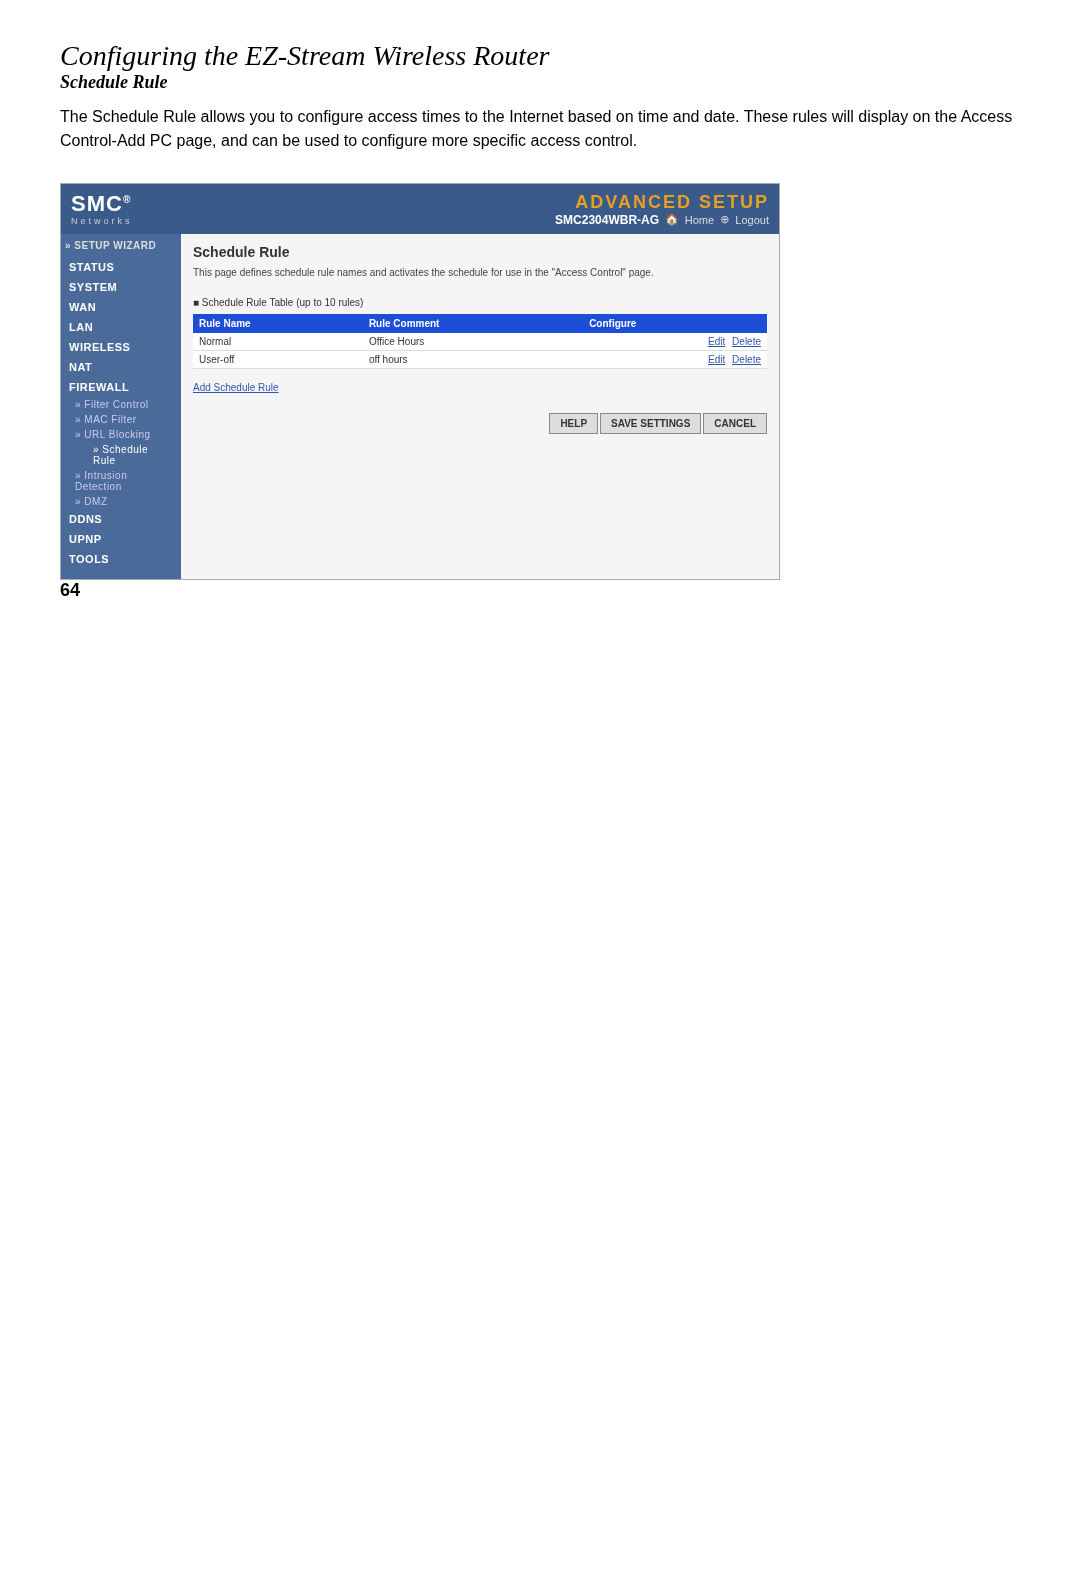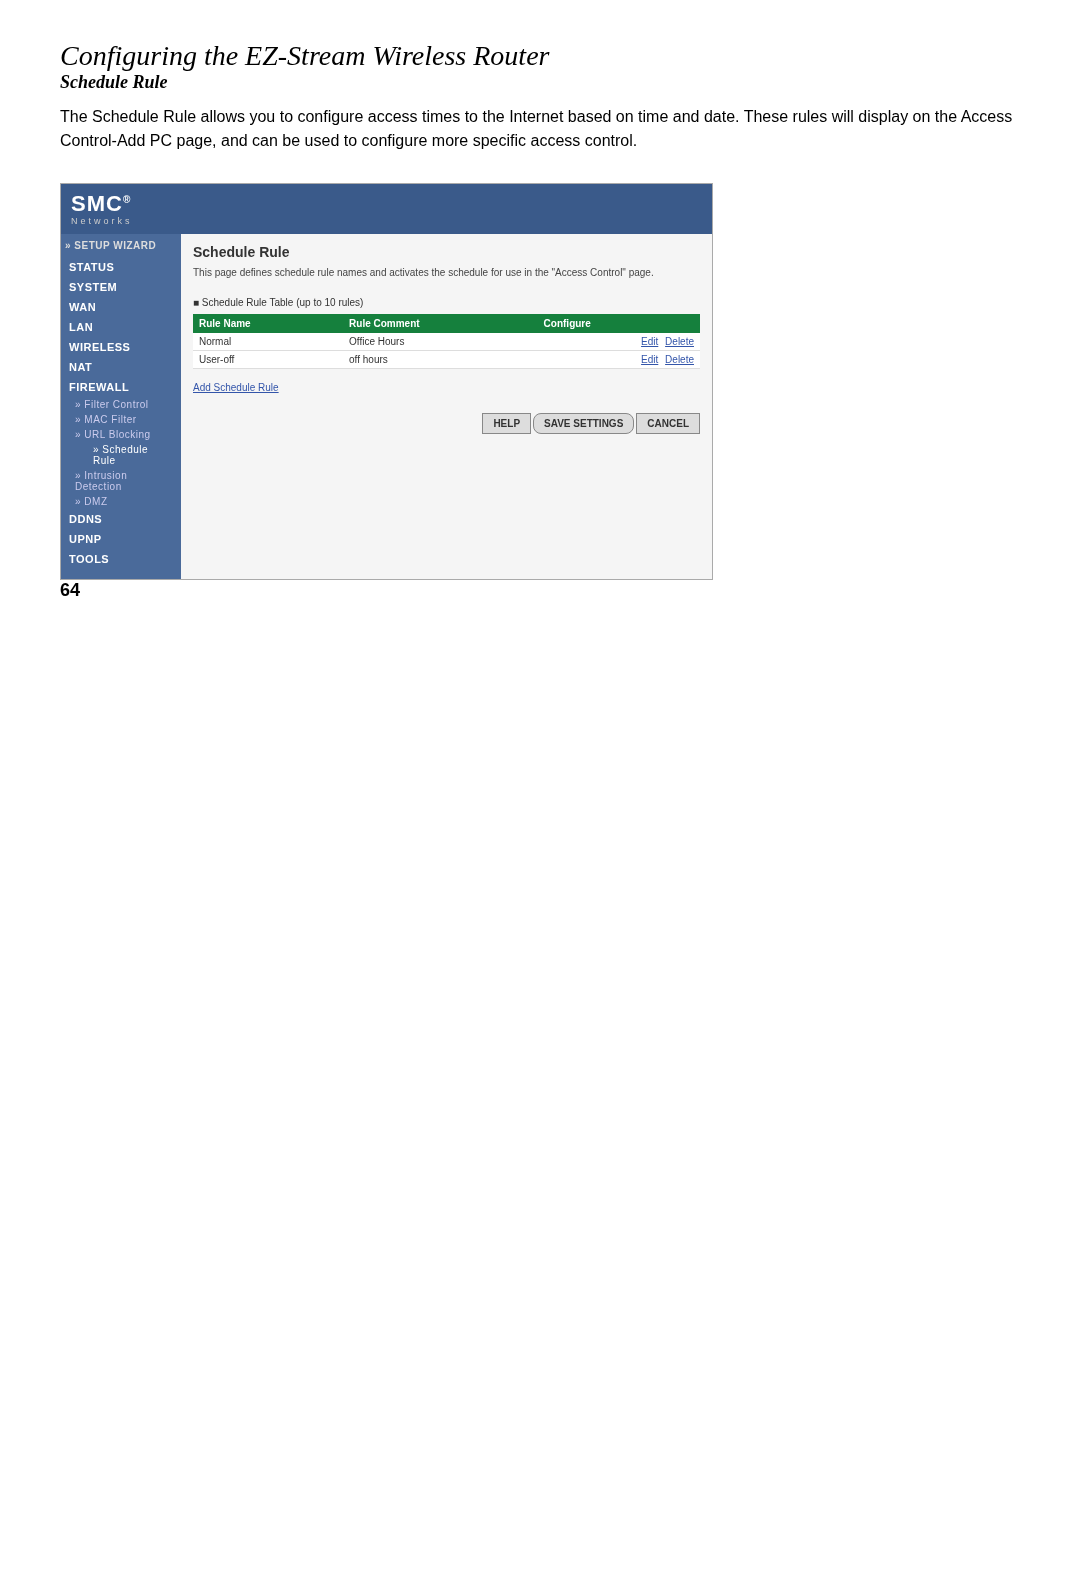--- a/index.html
+++ b/index.html
@@ -32,21 +32,21 @@
     .description {
       font-size: 16px;
       line-height: 1.5;
       margin-bottom: 30px;
       color: #000;
     }
 
     
     .router-frame {
       border: 1px solid #aaa;
-      width: 653px;
+      width: 720px;
       background: #fff;
     }
 
     
     .router-header {
       background: #3a5a8a;
       display: flex;
       align-items: center;
       justify-content: space-between;
       padding: 6px 10px;
@@ -183,21 +183,21 @@
 
     
     .schedule-table {
       width: 100%;
       border-collapse: collapse;
       margin-bottom: 8px;
       font-size: 10px;
     }
 
     .schedule-table thead tr {
-      background: #15803d;
+      background: #1d4ed8;
       color: #fff;
     }
 
     .schedule-table thead th {
       padding: 4px 6px;
       text-align: left;
       font-weight: bold;
       font-size: 10px;
     }
 
@@ -250,21 +250,20 @@
       background: #ddd;
       color: #333;
     }
 
     .btn-help {
       background: #ddd;
     }
 
     .btn-save {
       background: #ddd;
-      border-radius: 8px;
     }
 
     .btn-cancel {
       background: #ddd;
     }
 
     
     .page-number {
       font-size: 18px;
       font-weight: bold;
@@ -281,20 +280,30 @@
 <p class="description">The Schedule Rule allows you to configure access times to the Internet based on time and date. These rules will display on the Access Control-Add PC page, and can be used to configure more specific access control.</p>
 
 <div class="router-frame">
 
   <div class="router-header">
     <div class="smc-logo">
       <div class="smc-logo-text">
         SMC<span class="smc-logo-reg">®</span>
       </div>
       <div class="smc-networks">Networks</div>
+    </div>
+    <div class="header-right">
+      <div class="advanced-setup-text">ADVANCED SETUP</div>
+      <div class="model-nav">
+        <span class="model-name">SMC2304WBR-AG</span>
+        <span>🏠</span>
+        <a class="nav-link">Home</a>
+        <span>⊕</span>
+        <a class="nav-link">Logout</a>
+      </div>
     </div>
   </div>
 
   <div class="router-body">
 
     <div class="sidebar">
       <div class="sidebar-item setup-wizard">» SETUP WIZARD</div>
       <div class="sidebar-item">STATUS</div>
       <div class="sidebar-item">SYSTEM</div>
       <div class="sidebar-item">WAN</div>

